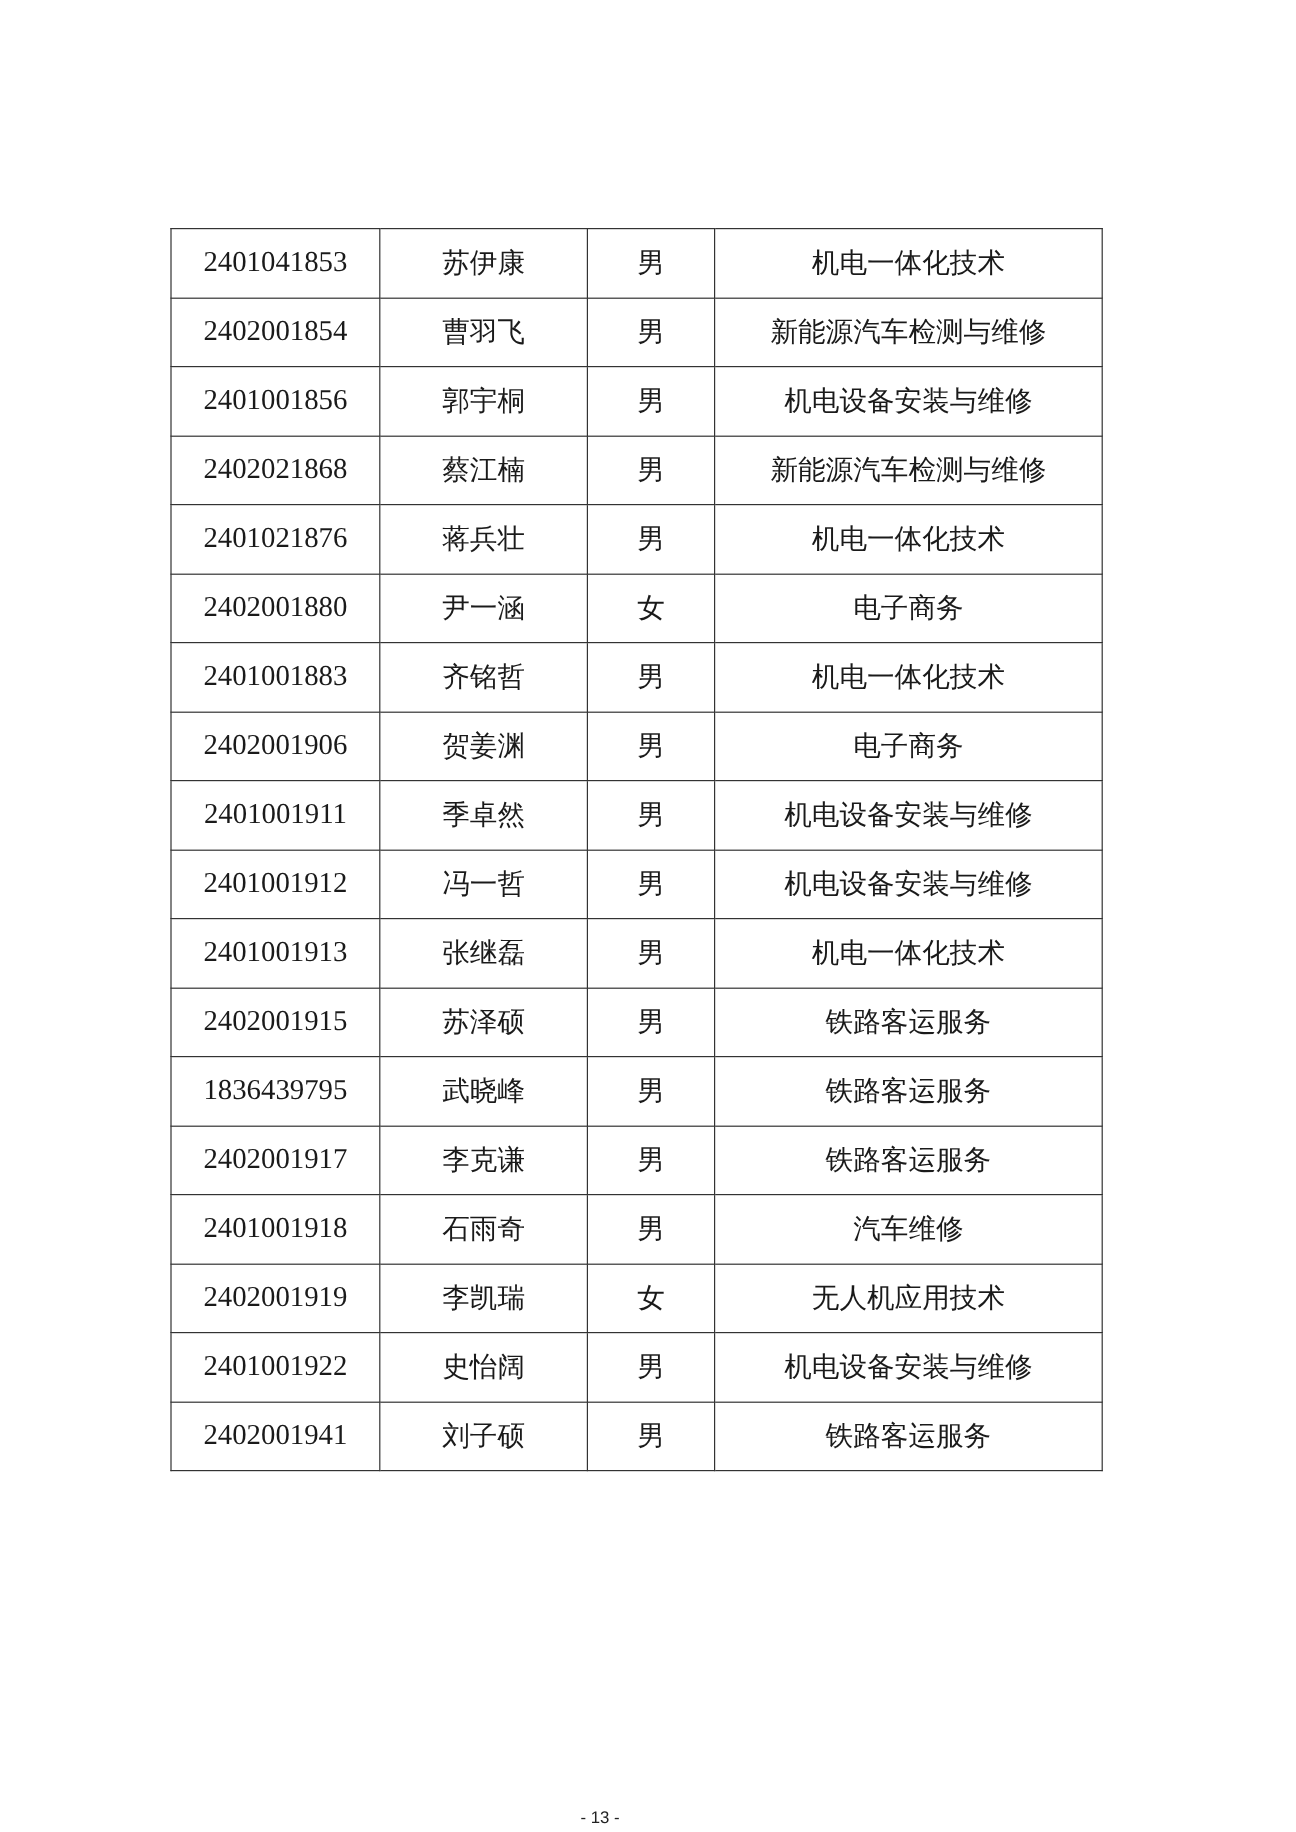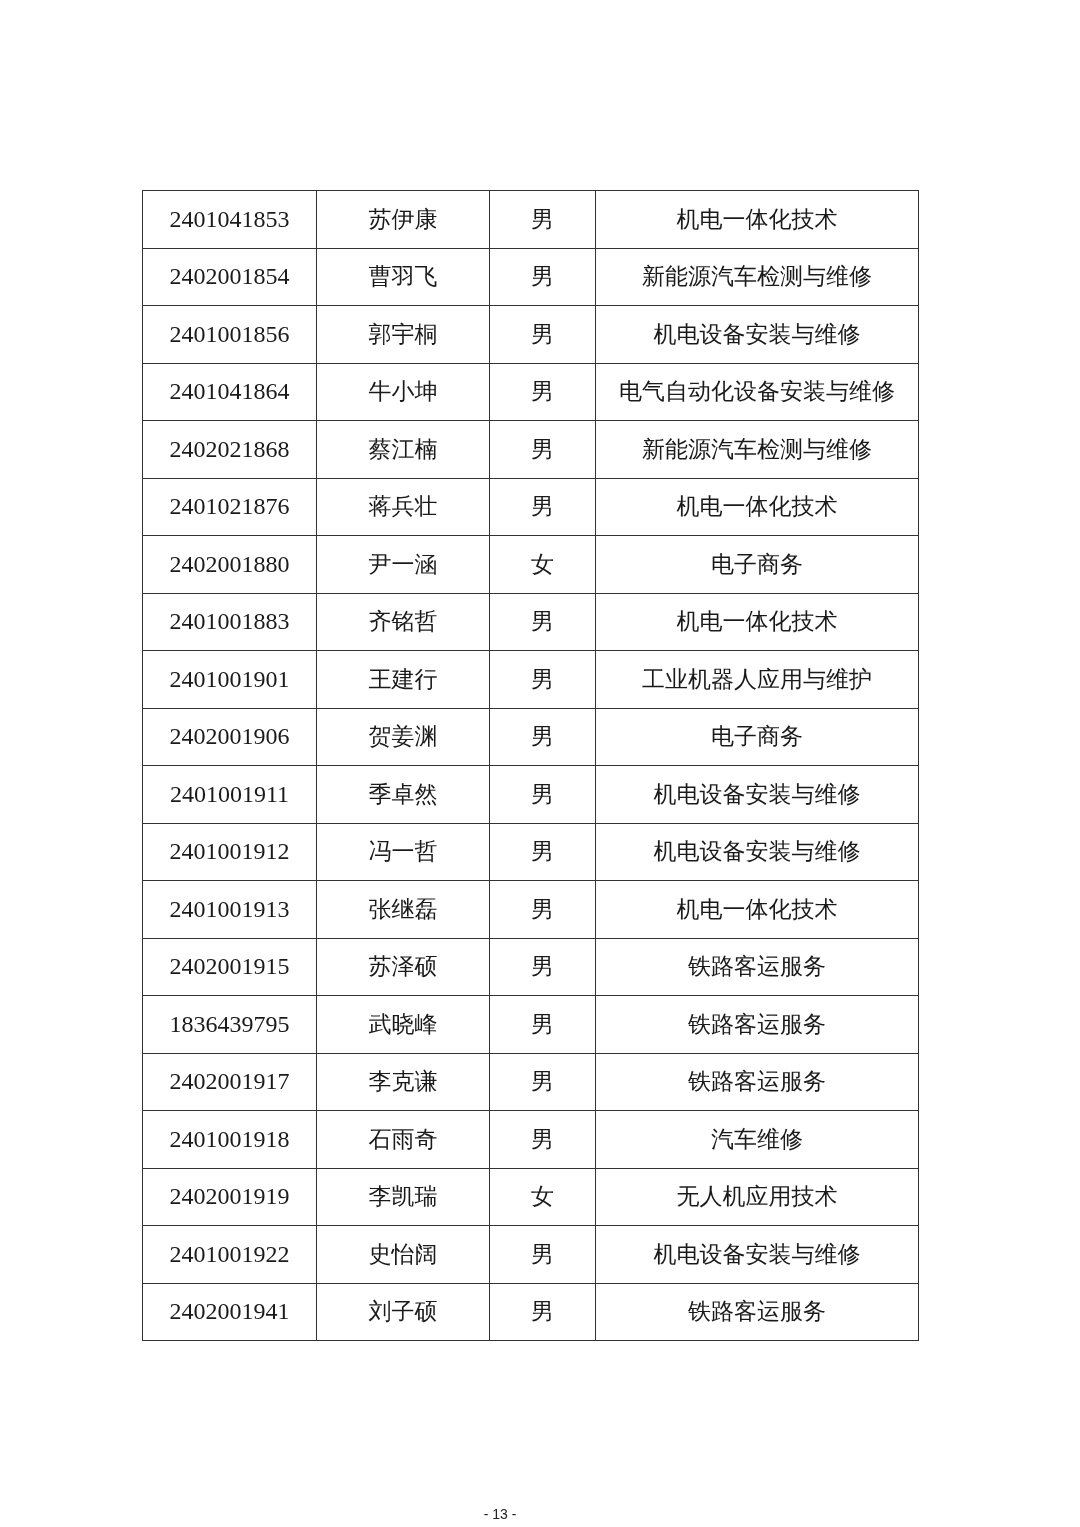--- a/index.html
+++ b/index.html
@@ -37,26 +37,20 @@
         <td>男</td>
         <td>新能源汽车检测与维修</td>
       </tr>
       <tr>
         <td class="id">2401001856</td>
         <td>郭宇桐</td>
         <td>男</td>
         <td>机电设备安装与维修</td>
       </tr>
       <tr>
-        <td class="id">2401041864</td>
-        <td>牛小坤</td>
-        <td>男</td>
-        <td>电气自动化设备安装与维修</td>
-      </tr>
-      <tr>
         <td class="id">2402021868</td>
         <td>蔡江楠</td>
         <td>男</td>
         <td>新能源汽车检测与维修</td>
       </tr>
       <tr>
         <td class="id">2401021876</td>
         <td>蒋兵壮</td>
         <td>男</td>
         <td>机电一体化技术</td>
@@ -65,26 +59,20 @@
         <td class="id">2402001880</td>
         <td>尹一涵</td>
         <td>女</td>
         <td>电子商务</td>
       </tr>
       <tr>
         <td class="id">2401001883</td>
         <td>齐铭哲</td>
         <td>男</td>
         <td>机电一体化技术</td>
-      </tr>
-      <tr>
-        <td class="id">2401001901</td>
-        <td>王建行</td>
-        <td>男</td>
-        <td>工业机器人应用与维护</td>
       </tr>
       <tr>
         <td class="id">2402001906</td>
         <td>贺姜渊</td>
         <td>男</td>
         <td>电子商务</td>
       </tr>
       <tr>
         <td class="id">2401001911</td>
         <td>季卓然</td>

